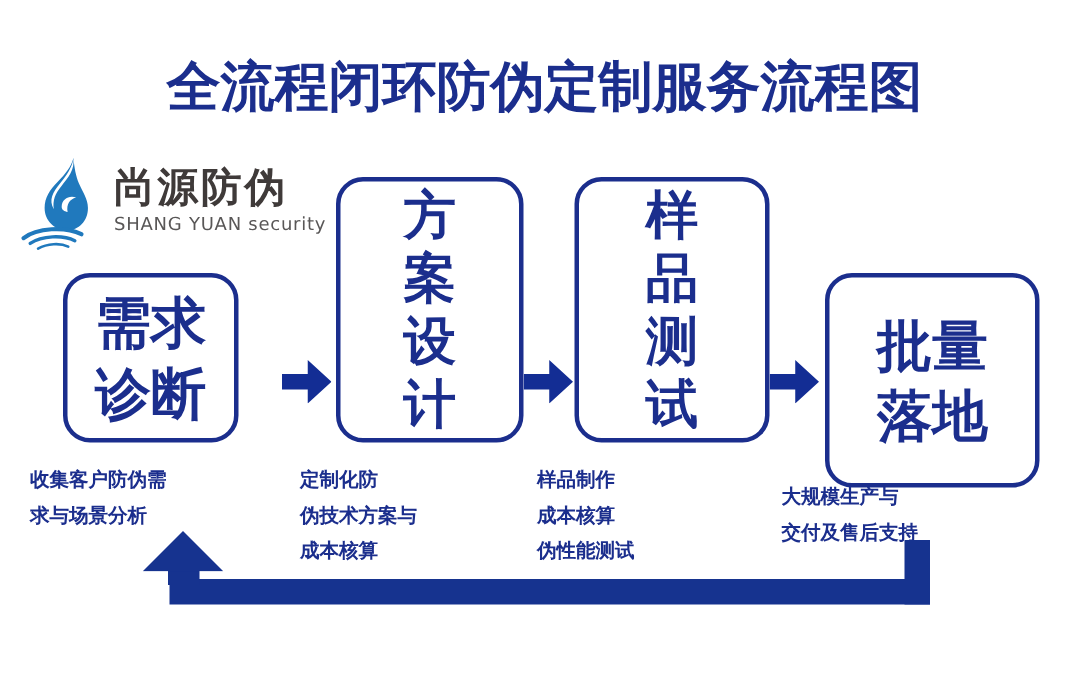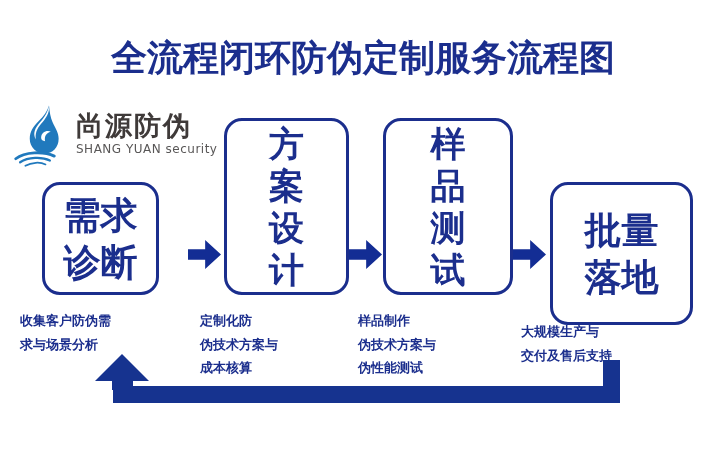--- a/index.html
+++ b/index.html
@@ -116,21 +116,21 @@
     <div class="box-label">批量
 落地</div>
   </div>
 
   <div class="desc desc1">收集客户防伪需
 求与场景分析</div>
   <div class="desc desc2">定制化防
 伪技术方案与
 成本核算</div>
   <div class="desc desc3">样品制作
-伪技术方案与
+成本核算
 伪性能测试</div>
   <div class="desc desc4">大规模生产与
 交付及售后支持</div>
 
   <div>
     <div class="loop-v"></div>
     <div class="loop-h"></div>
     <div class="loop-stem"></div>
     <div class="loop-head"></div>
   </div>

